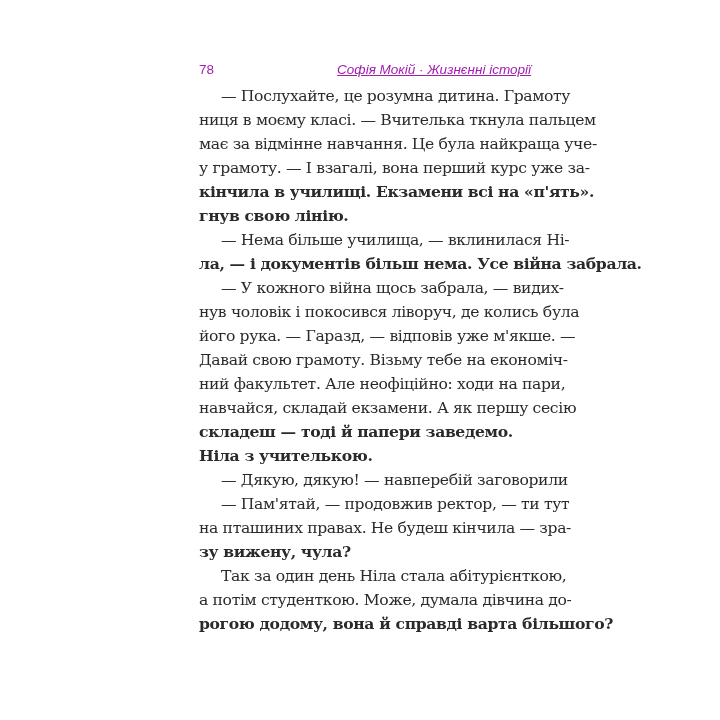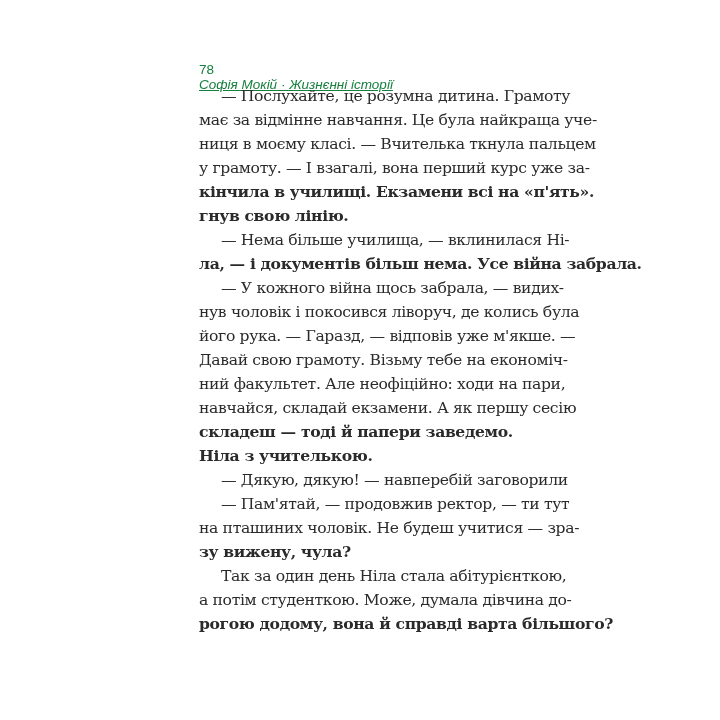--- a/index.html
+++ b/index.html
@@ -5,21 +5,21 @@
   html, body { margin: 0; padding: 0; background: #ffffff; }
   body { width: 720px; height: 720px; position: relative; overflow: hidden; }
   .page {
     position: absolute; left: 199px; top: 62px; width: 332px;
     color: #2a2a2a;
     font-family: "DejaVu Serif", "Liberation Serif", serif;
   }
   .running-head {
     display: flex; justify-content: space-between; align-items: baseline;
     font-family: "Liberation Sans", "DejaVu Sans", sans-serif;
-    font-size: 13.5px; color: #15803d; height: 22px; flex-direction: column;
+    font-size: 13.5px; color: #a21caf; height: 22px;
   }
   .folio { font-style: normal; }
   .head-title { font-style: italic; text-decoration: underline; }
   .body-text { }
   .line {
     font-size: 15.6px; line-height: 24px; height: 24px;
     white-space: nowrap; text-align: justify; text-align-last: justify;
     letter-spacing: -0.35px;
   }
   .line.last { text-align-last: left; font-weight: bold; }
@@ -28,36 +28,36 @@
 </head>
 <body>
 
 <div class="page">
   <div class="running-head">
     <span class="folio">78</span>
     <span class="head-title">Софія Мокій · Жизнєнні історії</span>
   </div>
   <div class="body-text" id="body-text">
       <div class="line indent">— Послухайте, це розумна дитина. Грамоту</div>
+      <div class="line">ниця в моєму класі. — Вчителька ткнула пальцем</div>
       <div class="line">має за відмінне навчання. Це була найкраща уче-</div>
-      <div class="line">ниця в моєму класі. — Вчителька ткнула пальцем</div>
       <div class="line">у грамоту. — І взагалі, вона перший курс уже за-</div>
       <div class="line last">кінчила в училищі. Екзамени всі на «п'ять».</div>
       <div class="line last">гнув свою лінію.</div>
       <div class="line indent">— Нема більше училища, — вклинилася Ні-</div>
       <div class="line last">ла, — і документів більш нема. Усе війна забрала.</div>
       <div class="line indent">— У кожного війна щось забрала, — видих-</div>
       <div class="line">нув чоловік і покосився ліворуч, де колись була</div>
       <div class="line">його рука. — Гаразд, — відповів уже м'якше. —</div>
       <div class="line">Давай свою грамоту. Візьму тебе на економіч-</div>
       <div class="line">ний факультет. Але неофіційно: ходи на пари,</div>
       <div class="line">навчайся, складай екзамени. А як першу сесію</div>
       <div class="line last">складеш — тоді й папери заведемо.</div>
       <div class="line last">Ніла з учителькою.</div>
       <div class="line indent">— Дякую, дякую! — навперебій заговорили</div>
       <div class="line indent">— Пам'ятай, — продовжив ректор, — ти тут</div>
-      <div class="line">на пташиних чоловік. Не будеш учитися — зра-</div>
+      <div class="line">на пташиних правах. Не будеш кінчила — зра-</div>
       <div class="line last">зу вижену, чула?</div>
       <div class="line indent">Так за один день Ніла стала абітурієнткою,</div>
       <div class="line">а потім студенткою. Може, думала дівчина до-</div>
       <div class="line last">рогою додому, вона й справді варта більшого?</div>
     </div>
 </div>
 
 </body></html>

